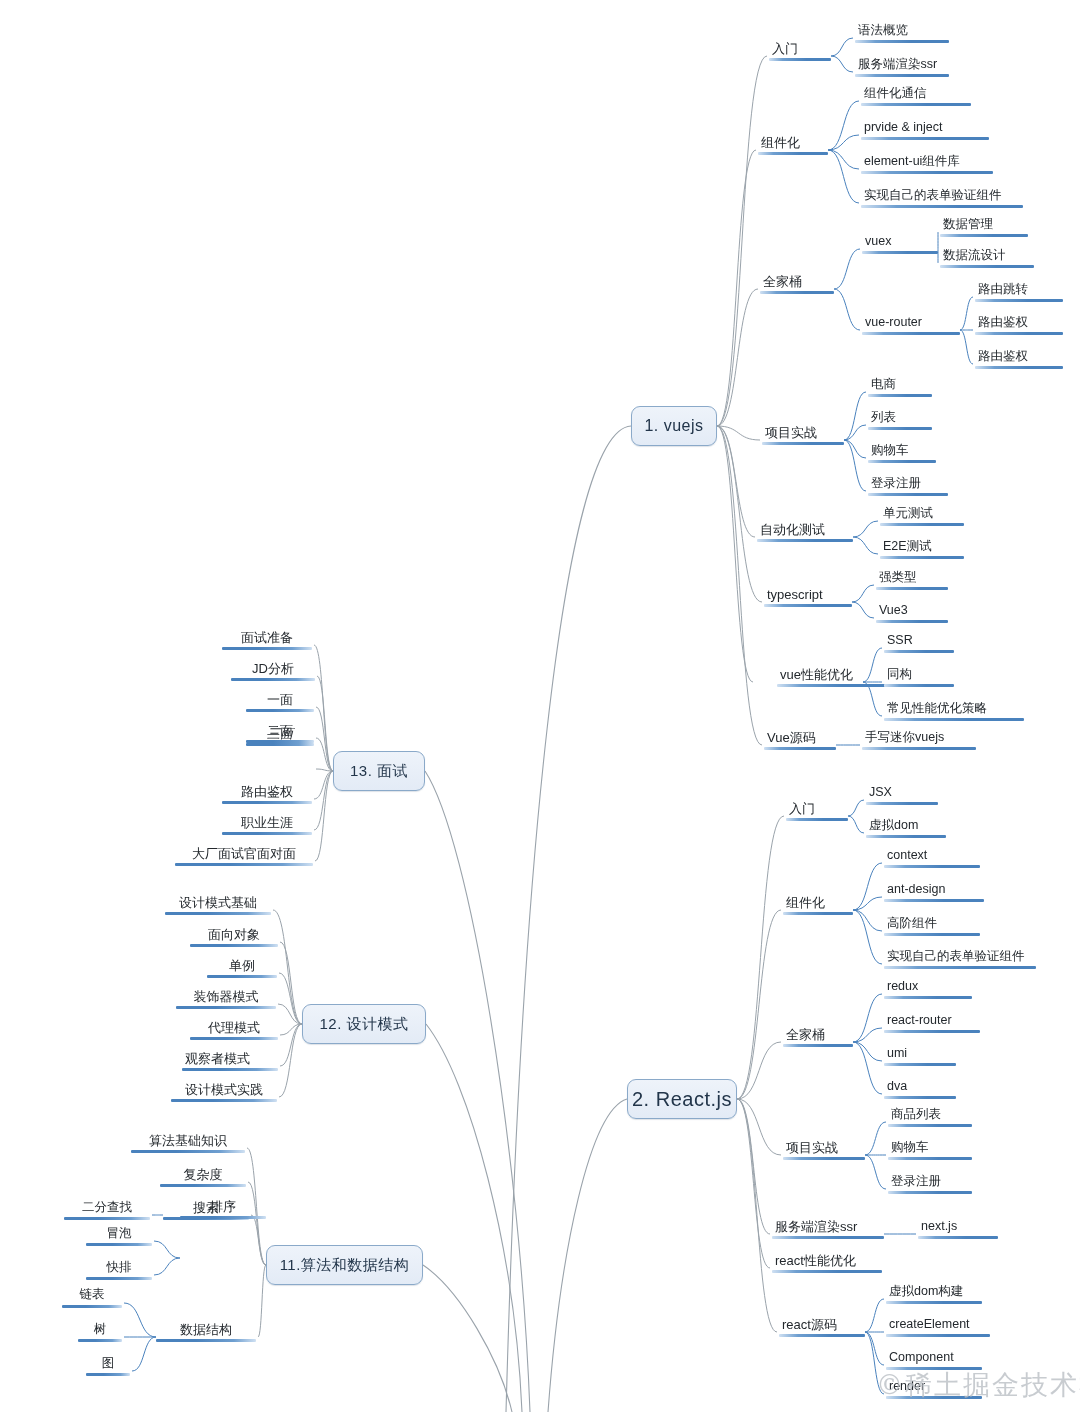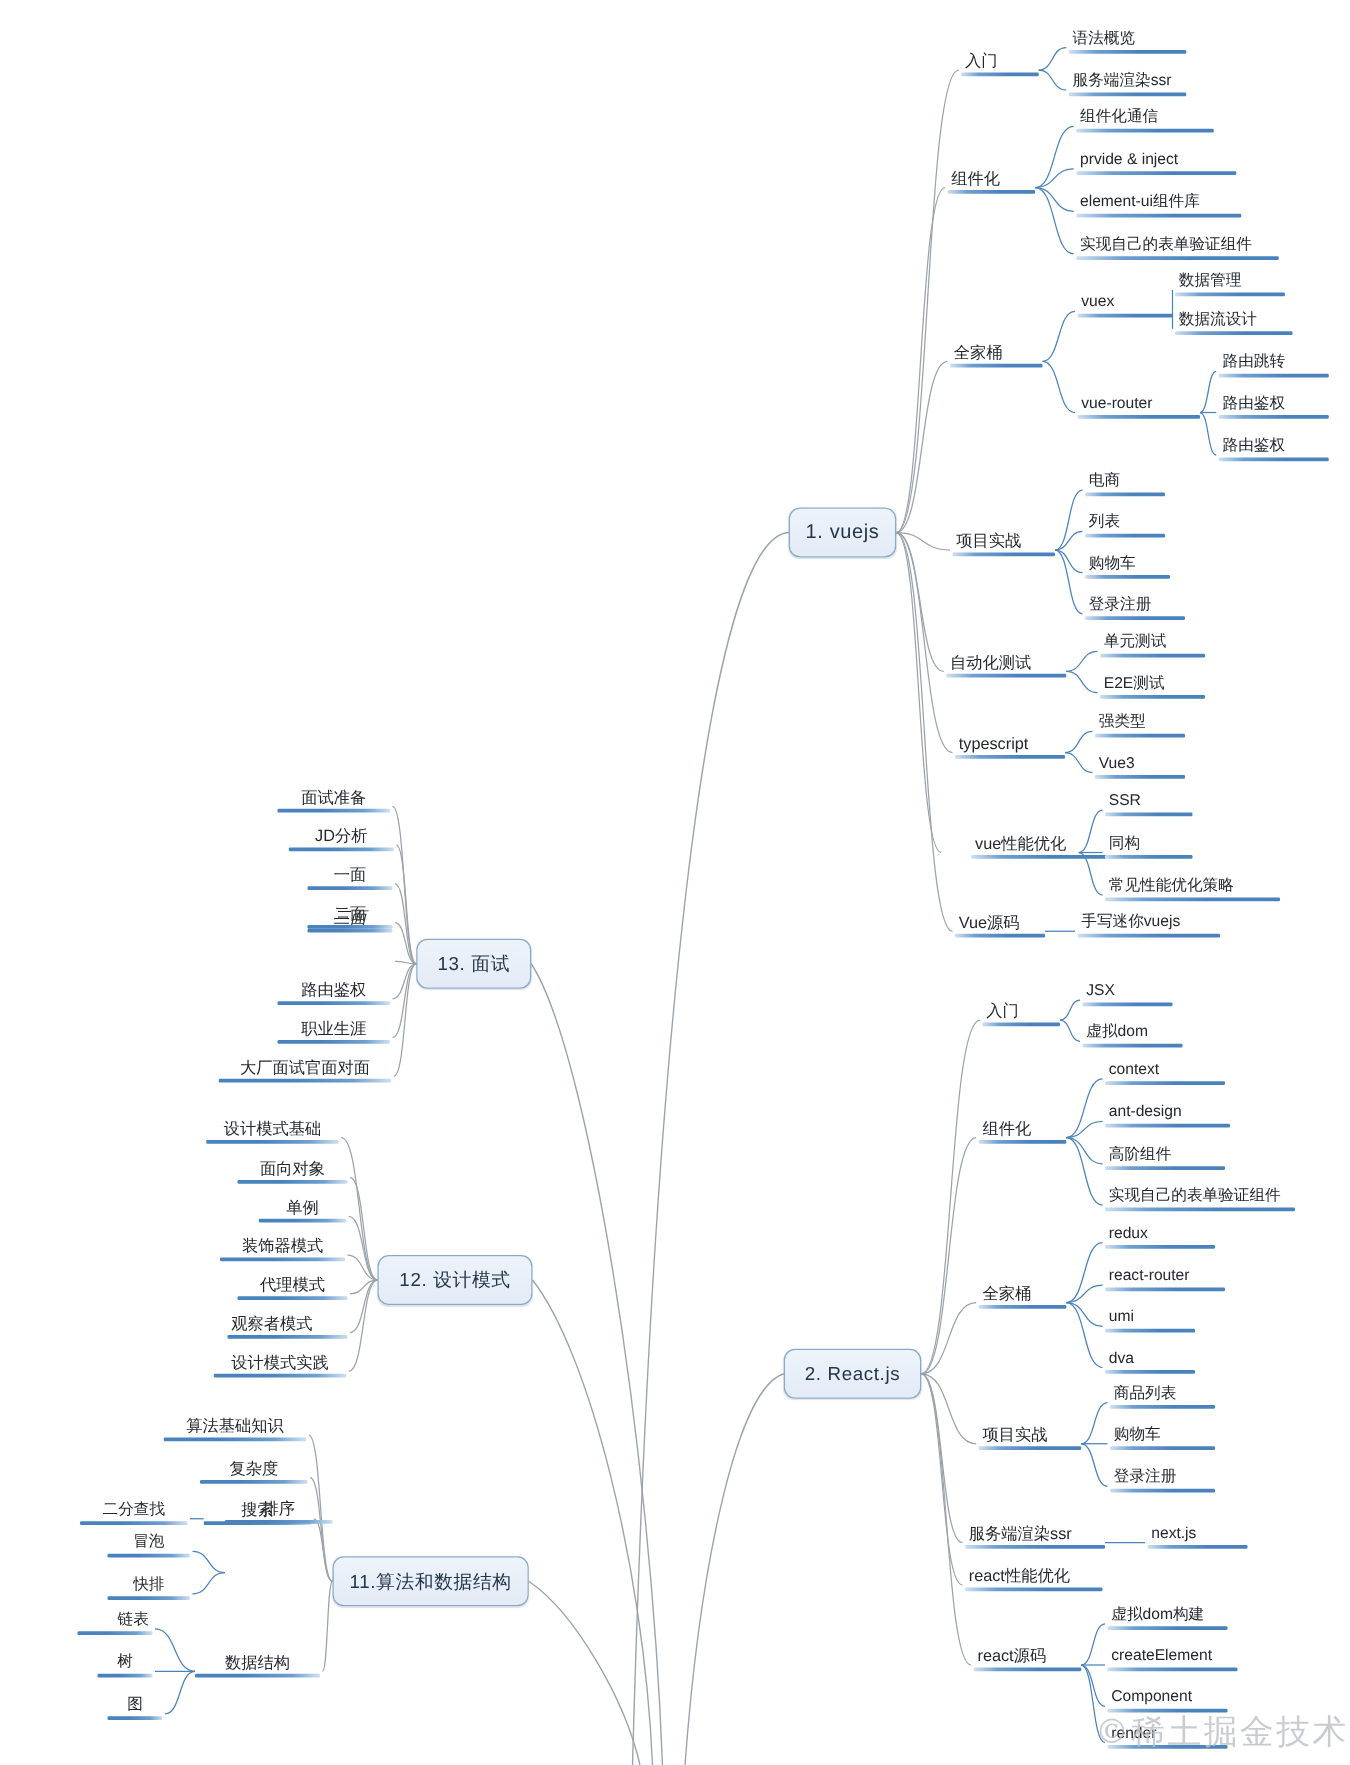--- a/index.html
+++ b/index.html
@@ -148,21 +148,21 @@
       <path d="M333,771 C322.55,771 324.45,830 314,830" fill="none" stroke="#9aa3ab" stroke-width="1"></path>
       <path d="M333,771 C323.1,771 324.9,861 315,861" fill="none" stroke="#9aa3ab" stroke-width="1"></path>
       <path d="M631,426 C560,430 520,900 506,1412" fill="none" stroke="#9aa3ab" stroke-width="1.1"></path>
       <path d="M627,1099 C590,1110 560,1250 548,1412" fill="none" stroke="#9aa3ab" stroke-width="1.1"></path>
       <path d="M425,771 C470,840 520,1150 530,1412" fill="none" stroke="#9aa3ab" stroke-width="1.1"></path>
       <path d="M426,1024 C470,1080 515,1250 522,1412" fill="none" stroke="#9aa3ab" stroke-width="1.1"></path>
       <path d="M423,1265 C460,1290 500,1360 512,1412" fill="none" stroke="#9aa3ab" stroke-width="1.1"></path>
     </svg>
   <div id="nodes">
       <div class="root-node" style="left: 631px; top: 406px; width: 86px; height: 40px; font-size: 16px;">1. vuejs</div>
-      <div class="root-node" style="left: 627px; top: 1079px; width: 110px; height: 40px; font-size: 15px;">2. React.js</div>
+      <div class="root-node" style="left: 627px; top: 1079px; width: 110px; height: 40px; font-size: 20px;">2. React.js</div>
       <div class="root-node" style="left: 266px; top: 1245px; width: 157px; height: 40px; font-size: 15px;">11.算法和数据结构</div>
       <div class="root-node" style="left: 302px; top: 1004px; width: 124px; height: 40px; font-size: 15px;">12. 设计模式</div>
       <div class="root-node" style="left: 333px; top: 751px; width: 92px; height: 40px; font-size: 15px;">13. 面试</div>
       <div class="topic l1" style="left: 769px; top: 42px; width: 62px;">
         <span class="tx">入门</span>
         <span class="bar"></span>
       </div>
       <div class="topic l2" style="left: 855px; top: 24px; width: 94px;">
         <span class="tx">语法概览</span>
         <span class="bar"></span>
@@ -417,21 +417,21 @@
       </div>
       <div class="topic l2" style="left: 86px; top: 1261px; width: 66px;">
         <span class="tx" style="text-align: center;">快排</span>
         <span class="bar" style="background: linear-gradient(270deg, rgb(207, 224, 242) 0%, rgb(111, 159, 208) 22%, rgb(74, 130, 189) 60%, rgb(74, 130, 189) 100%);"></span>
       </div>
       <div class="topic l1" style="left: 156px; top: 1323px; width: 100px;">
         <span class="tx" style="text-align: center;">数据结构</span>
         <span class="bar" style="background: linear-gradient(270deg, rgb(207, 224, 242) 0%, rgb(111, 159, 208) 22%, rgb(74, 130, 189) 60%, rgb(74, 130, 189) 100%);"></span>
       </div>
       <div class="topic l2" style="left: 62px; top: 1289px; width: 60px;">
-        <span class="tx" style="text-align: right;">链表</span>
+        <span class="tx" style="text-align: center; font-family: Liberation Mono, monospace;">链表</span>
         <span class="bar" style="background: linear-gradient(270deg, rgb(207, 224, 242) 0%, rgb(111, 159, 208) 22%, rgb(74, 130, 189) 60%, rgb(74, 130, 189) 100%);"></span>
       </div>
       <div class="topic l2" style="left: 78px; top: 1323px; width: 44px;">
         <span class="tx" style="text-align: center;">树</span>
         <span class="bar" style="background: linear-gradient(270deg, rgb(207, 224, 242) 0%, rgb(111, 159, 208) 22%, rgb(74, 130, 189) 60%, rgb(74, 130, 189) 100%);"></span>
       </div>
       <div class="topic l2" style="left: 86px; top: 1357px; width: 44px;">
         <span class="tx" style="text-align: center;">图</span>
         <span class="bar" style="background: linear-gradient(270deg, rgb(207, 224, 242) 0%, rgb(111, 159, 208) 22%, rgb(74, 130, 189) 60%, rgb(74, 130, 189) 100%);"></span>
       </div>

